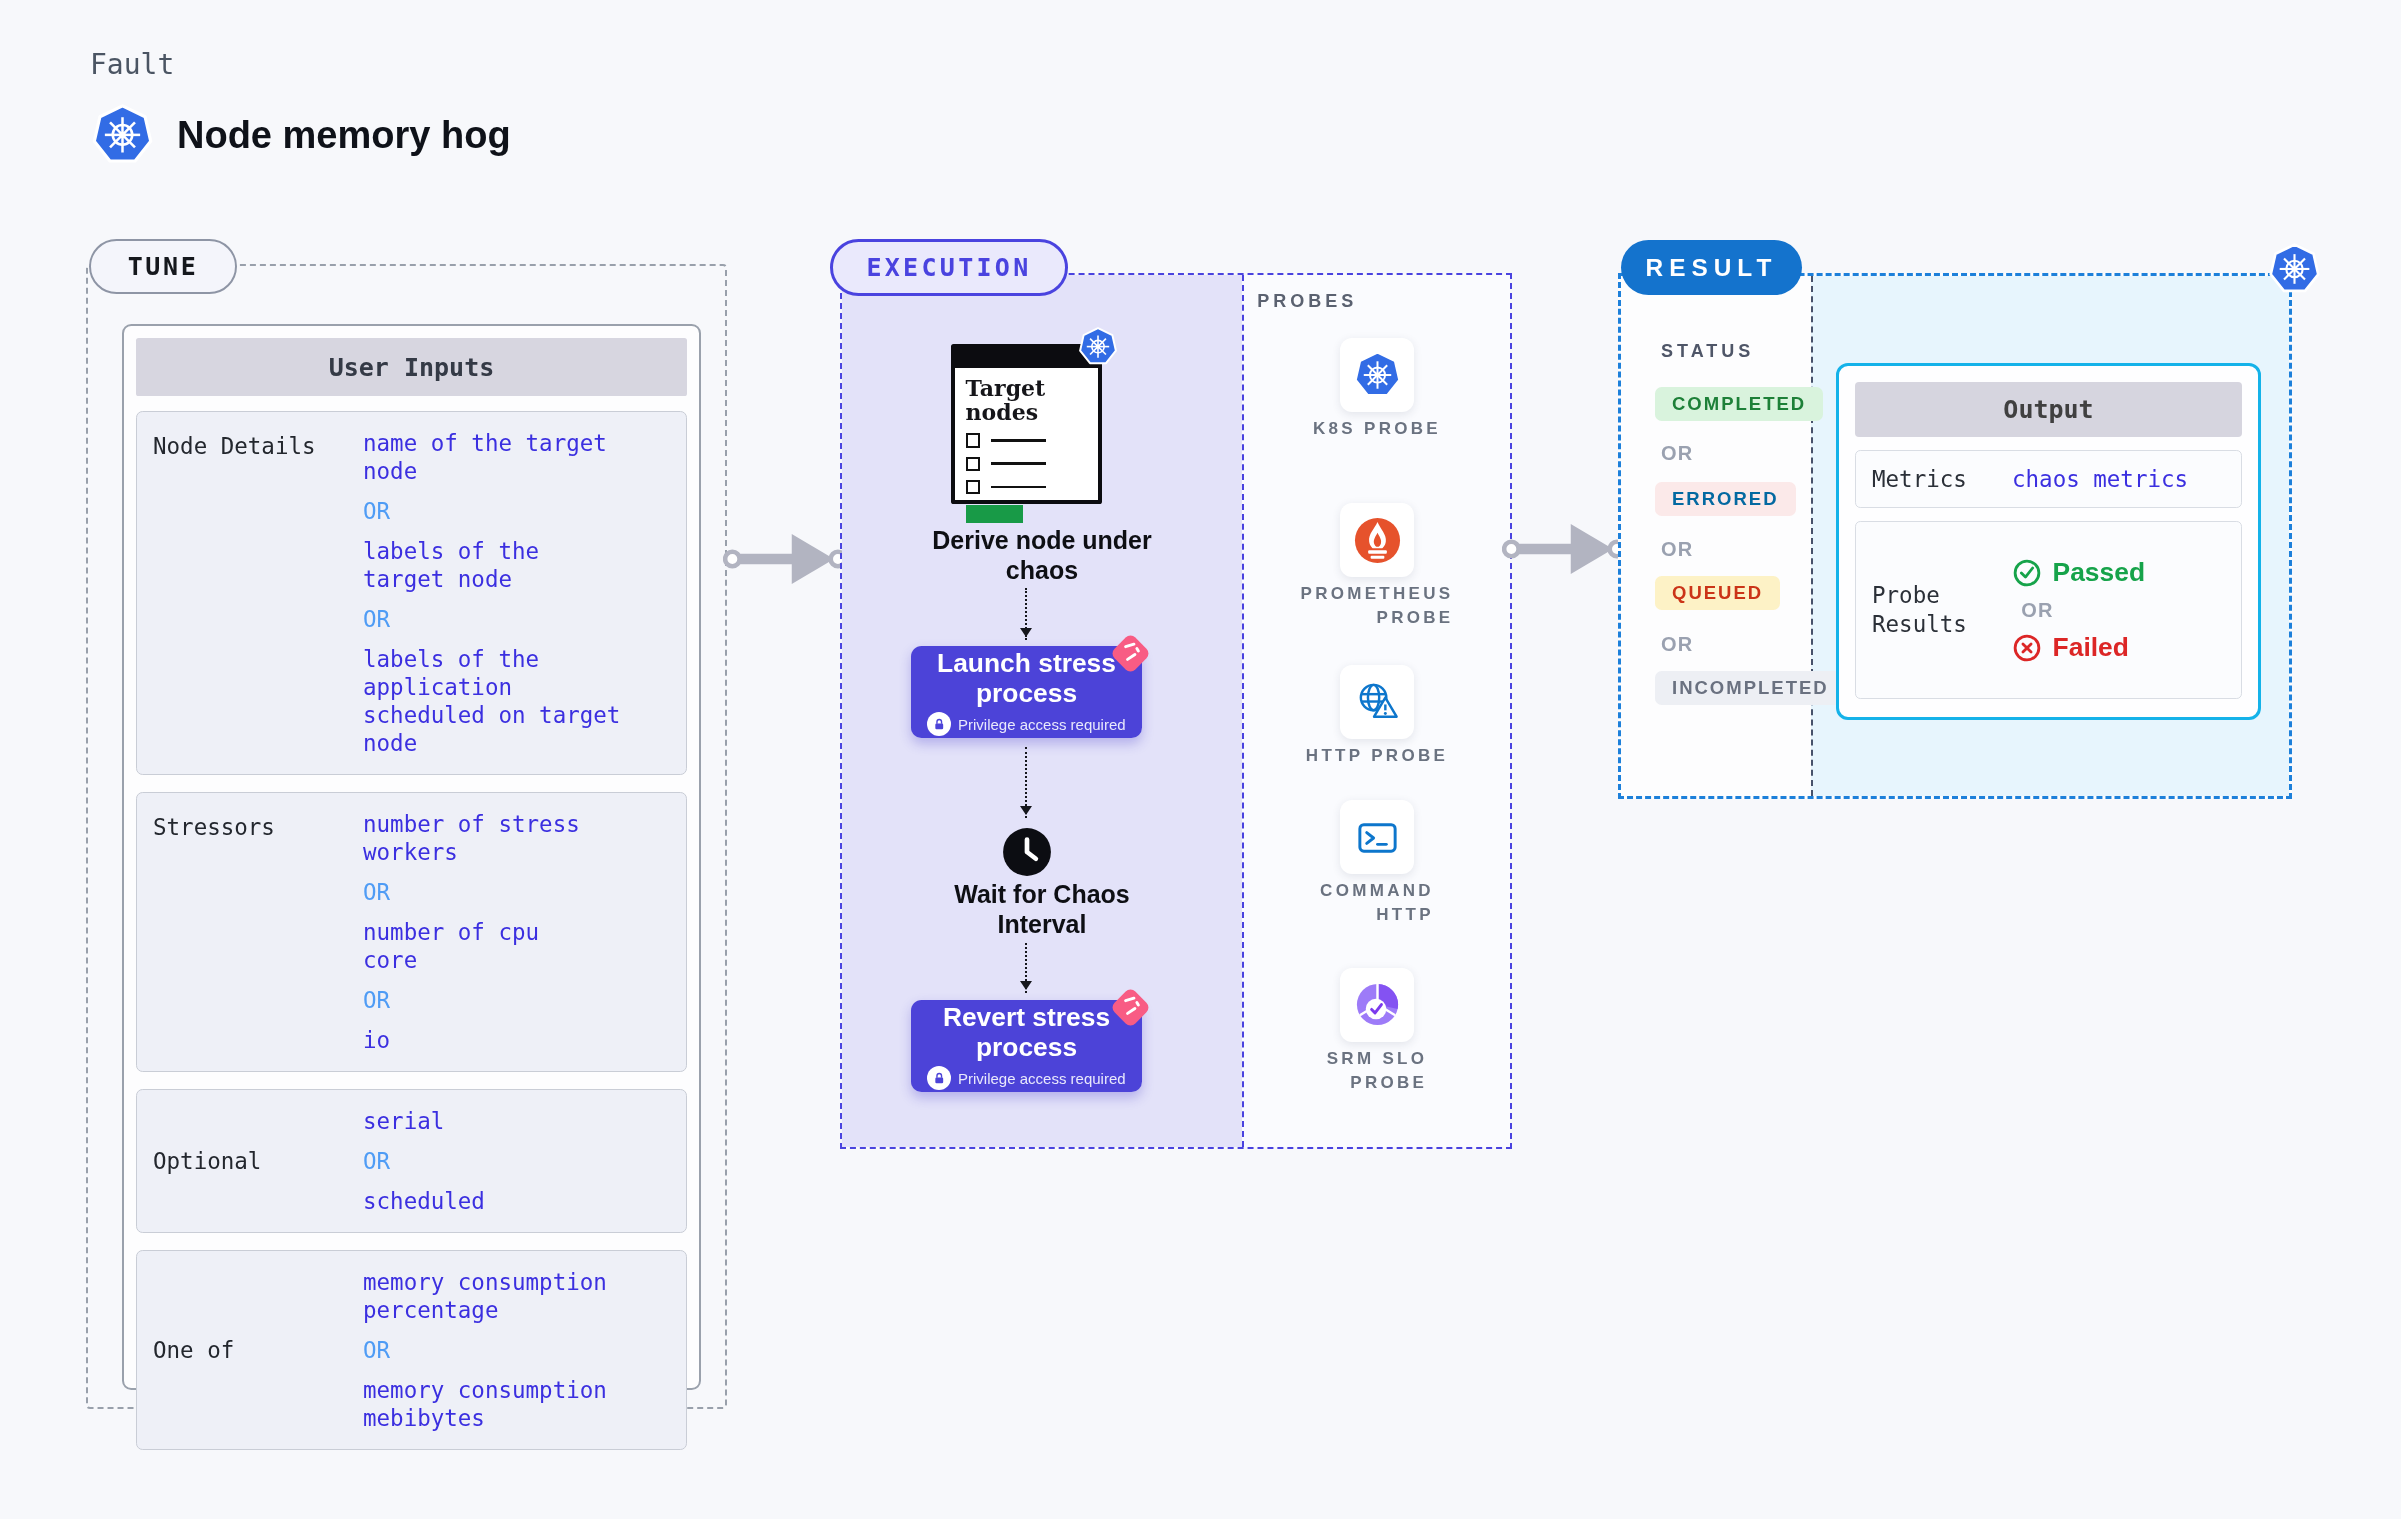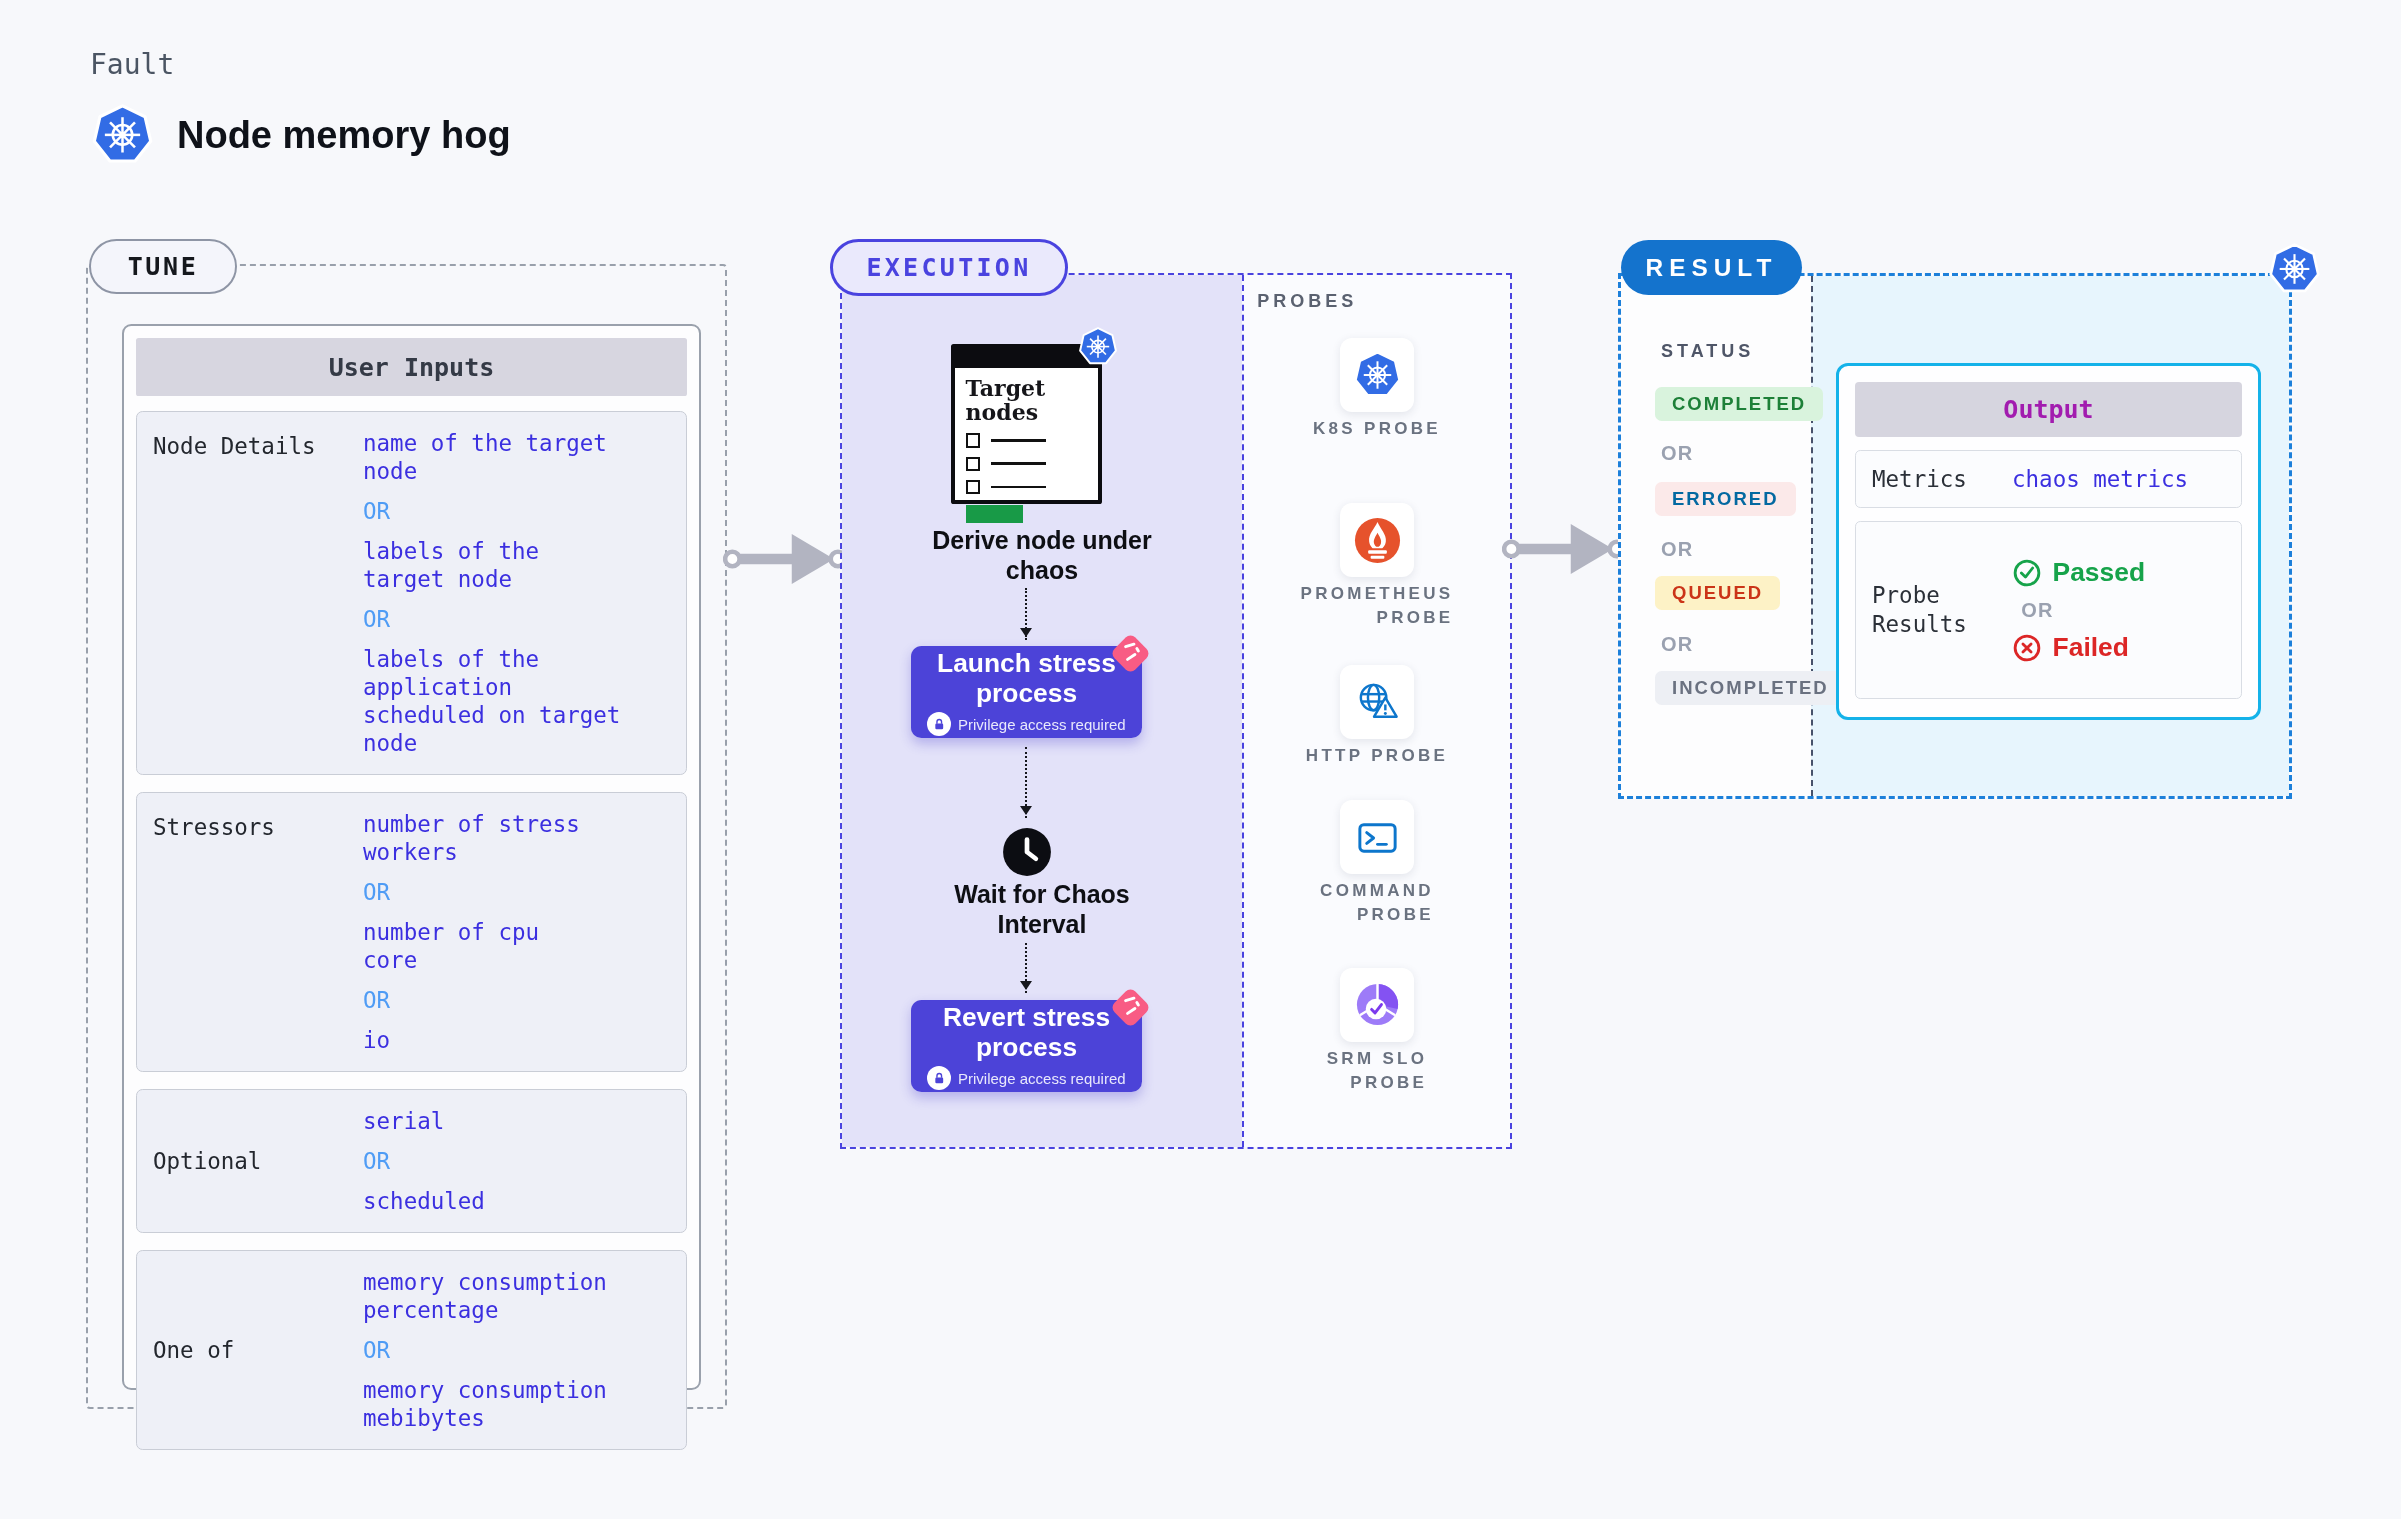--- a/index.html
+++ b/index.html
@@ -74,21 +74,21 @@
   .cyan-pane{position:absolute;left:190px;top:0;bottom:0;right:0;background:#e7f5fd;border-left:2px dashed #47526b}
   .status-head{position:absolute;left:40px;top:65px;font:bold 18px var(--sans);letter-spacing:4px;color:#4f5668}
   .status-badge{position:absolute;left:34px;padding:6px 17px;border-radius:6.6px;font:bold 18.5px var(--sans);letter-spacing:2px}
   .st-completed{background:#d9f3dd;color:#1d8038}
   .st-errored{background:#fbe9e9;color:#0369a1}
   .st-queued{background:#fdf2c6;color:#cb3418}
   .st-incompleted{background:#edeff4;color:#6a7180}
   .status-or{position:absolute;left:40px;font:bold 20px var(--sans);letter-spacing:1.3px;color:#9aa1b0}
 
   .output-box{position:absolute;left:215px;top:87px;width:425px;height:357px;background:#fefeff;border:3.3px solid #14b2e9;border-radius:12px;padding:16px}
-  .output-head{height:55px;background:#d6d5df;border-radius:4px;display:flex;align-items:center;justify-content:center;font:bold 25px var(--mono);color:#a21caf;margin-bottom:13.2px}
+  .output-head{height:55px;background:#d6d5df;border-radius:4px;display:flex;align-items:center;justify-content:center;font:bold 25px var(--mono);color:#404040;margin-bottom:13.2px}
   .out-row{border:1.3px solid #d9dde4;border-radius:5.3px;background:#fbfcfe;display:flex;align-items:center;padding:0 16px}
   .out-row.metrics{height:58px}
   .out-row.proberes{margin-top:13.2px;height:178px}
   .out-label{width:140px;font:22.5px/29px var(--mono);color:#2b3038;white-space:pre-line;flex:none}
   .out-value{font:22.5px var(--mono);color:var(--value-blue)}
   .pr-stack{display:flex;flex-direction:column;gap:10.6px}
   .pr-line{display:flex;align-items:flex-end;gap:10.6px}
   .pr-line svg{width:30px;height:30px}
   .passed-text{font:bold 26.4px var(--sans);color:var(--passed-green)}
   .failed-text{font:bold 26.4px var(--sans);color:var(--failed-red)}
@@ -349,21 +349,21 @@
             </div>
             <div class="probe-label">HTTP PROBE</div>
           </div>
           <div class="probe-item" style="top: 525px;">
             <div class="probe-card">
               <svg viewBox="0 0 74 74" width="49" height="49">
                 <use href="#sym-command"></use>
               </svg>
             </div>
             <div class="probe-label">COMMAND
-PROBE</div>
+HTTP</div>
           </div>
           <div class="probe-item" style="top: 693px;">
             <div class="probe-card">
               <svg viewBox="0 0 74 74" width="49" height="49">
                 <use href="#sym-srm"></use>
               </svg>
             </div>
             <div class="probe-label">SRM SLO
 PROBE</div>
           </div>

